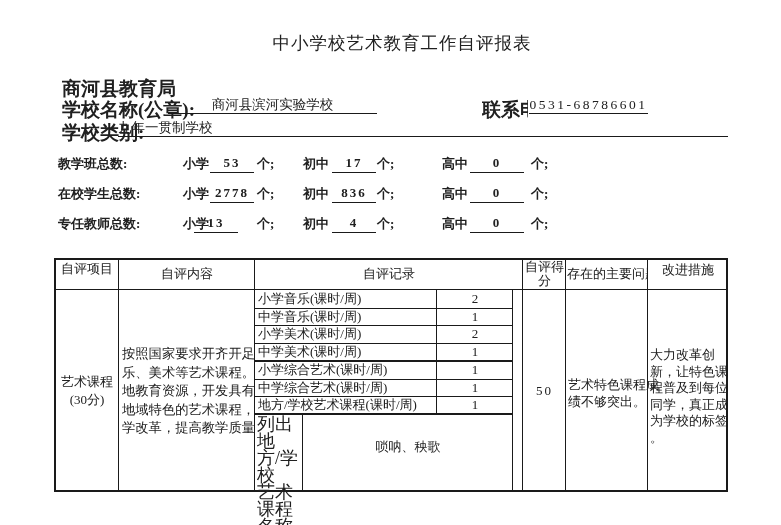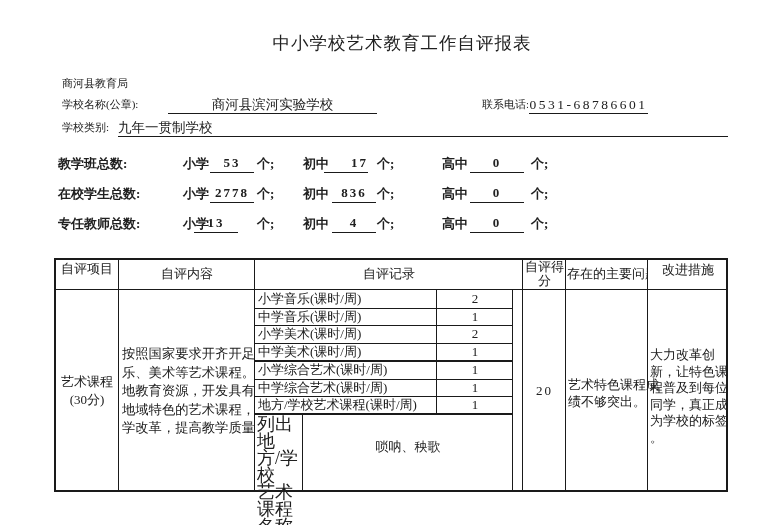--- a/index.html
+++ b/index.html
@@ -6,21 +6,21 @@
   .page{
     position:relative;width:781px;height:525px;background:#ffffff;
     font-family:"Liberation Serif","DejaVu Serif",serif;
     color:#202020;overflow:hidden;
   }
   .abs{position:absolute;}
   .title{
     position:absolute;left:0;top:31px;width:804px;text-align:center;
     font-size:17.5px;letter-spacing:1px;white-space:nowrap;
   }
-  .hline13{font-size:11px;white-space:nowrap;}
+  .hline13{font-size:19px;white-space:nowrap;font-weight:bold;}
   .ul{
     position:absolute;border-bottom:1px solid #1a1a1a;text-align:center;
     font-size:13.5px;height:17px;line-height:17px;white-space:nowrap;
   }
   .clipbox{overflow:hidden;white-space:nowrap;}
   
   .stat-row{position:absolute;left:58px;width:720px;height:20px;font-size:13px;line-height:18px;font-weight:bold;}
   .stat-row .lbl{position:absolute;left:0;top:0;white-space:nowrap;}
   .stat-row .lv{position:absolute;top:0;white-space:nowrap;}
   .stat-row .uln{
@@ -59,21 +59,21 @@
 
   <div class="abs hline13" style="left:62px;top:120px;">学校类别:</div>
   <div class="ul" style="left:118px;top:119px;width:610px;text-align:left;">九年一贯制学校</div>
 
   <div class="stat-row" style="top:155px;">
     <span class="lbl">教学班总数:</span>
     <span class="lv" style="left:125px;">小学</span>
     <span class="uln" style="left:152px;width:44px;">53</span>
     <span class="lv" style="left:199px;">个;</span>
     <span class="lv" style="left:245px;">初中</span>
-    <span class="uln" style="left:266px;width:44px;text-align:right;">17</span>
+    <span class="uln" style="left:274px;width:44px;">17</span>
     <span class="lv" style="left:319px;">个;</span>
     <span class="lv" style="left:384px;">高中</span>
     <span class="uln" style="left:412px;width:54px;">0</span>
     <span class="lv" style="left:473px;">个;</span>
   </div>
 
   <div class="stat-row" style="top:185px;">
     <span class="lbl">在校学生总数:</span>
     <span class="lv" style="left:125px;">小学</span>
     <span class="uln" style="left:152px;width:44px;">2778</span>
@@ -153,21 +153,21 @@
   <div class="rec-val" style="top:379px;height:17px;line-height:17px;">1</div>
   <div class="rec-label" style="top:396px;height:18px;line-height:18px;">地方/学校艺术课程(课时/周)</div>
   <div class="rec-val" style="top:396px;height:18px;line-height:18px;">1</div>
 
   <div class="abs preline" style="left:257px;top:416px;width:46px;font-size:18px;line-height:17px;overflow:visible;">列出地
 方/学校
 艺术课程
 名称</div>
   <div class="cell-center" style="left:303px;top:414px;width:210px;height:77px;align-items:flex-start;padding-top:24px;box-sizing:border-box;">唢呐、秧歌</div>
 
-  <div class="cell-center" style="left:523px;top:290px;width:43px;height:201px;letter-spacing:2px;">20</div>
+  <div class="cell-center" style="left:523px;top:290px;width:43px;height:201px;letter-spacing:2px;">50</div>
   <div class="abs pre" style="left:568px;top:376px;font-size:13px;line-height:17px;">艺术特色课程成
 绩不够突出。</div>
   <div class="abs pre" style="left:650px;top:347px;font-size:13px;line-height:16.5px;">大力改革创
 新，让特色课
 程普及到每位
 同学，真正成
 为学校的标签
 。</div>
 
 </div>

